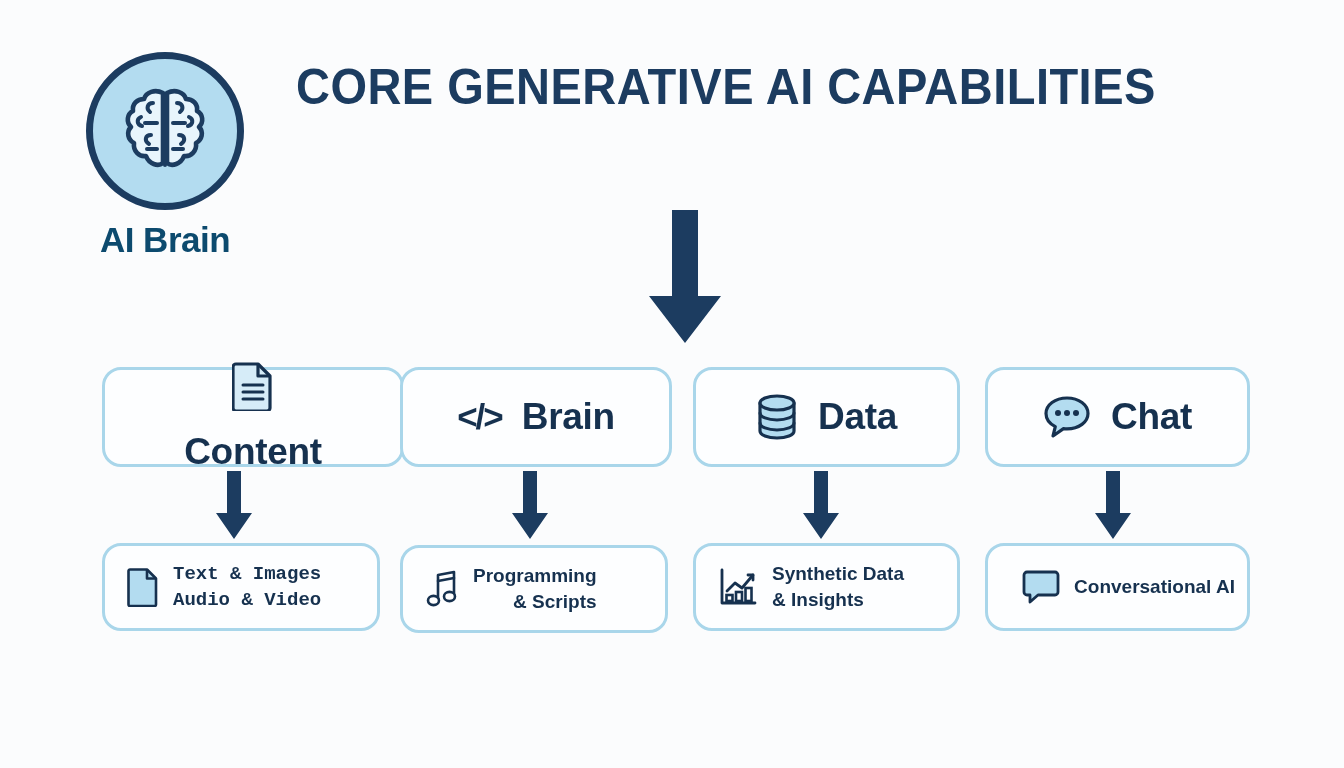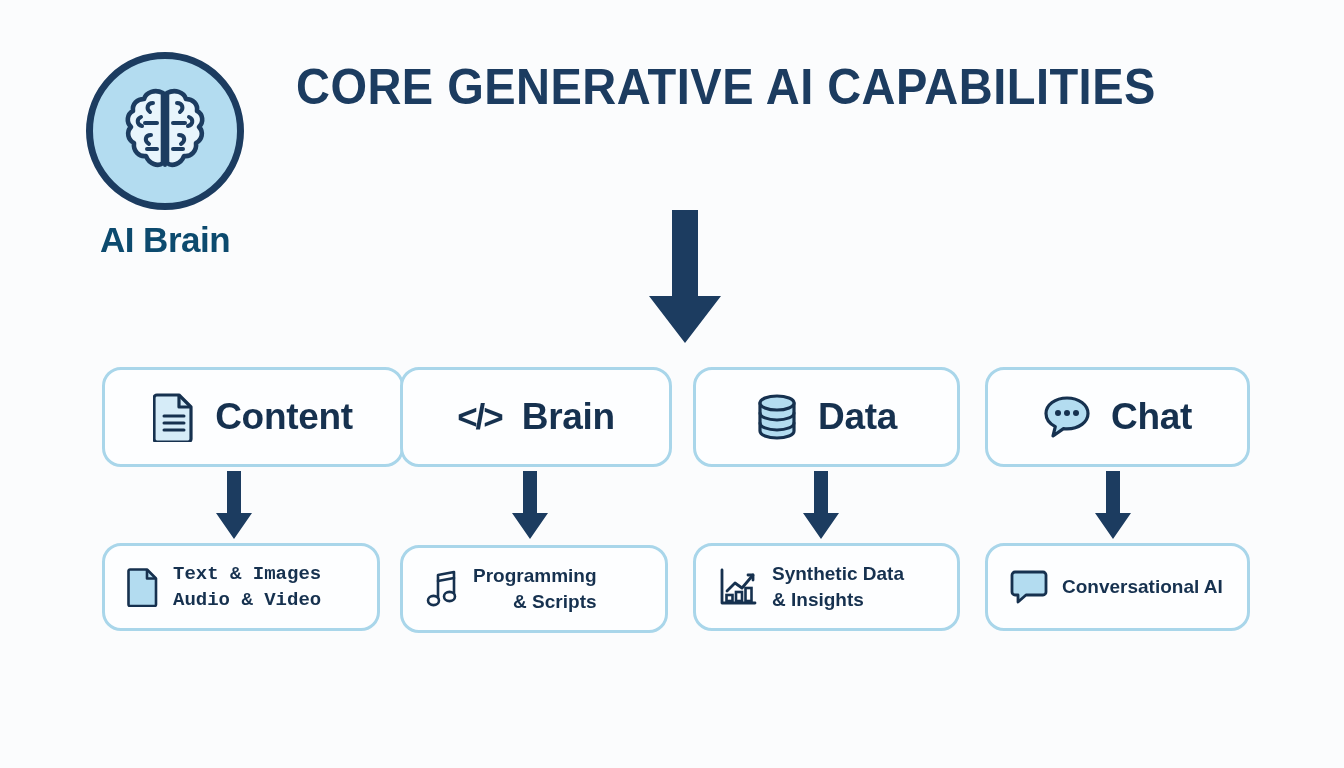--- a/index.html
+++ b/index.html
@@ -158,21 +158,21 @@
   </div>
 
   <div id="page-title">CORE GENERATIVE AI CAPABILITIES</div>
 
   <div class="arrow" style="left:630px; top:210px;">
     <svg width="110" height="133" viewBox="0 0 110 133" aria-hidden="true">
       <polygon points="42,0 68,0 68,86 91,86 55,133 19,86 42,86" fill="#1c3c60"></polygon>
     </svg>
   </div>
 
-  <div class="card card-top" style="left:102px; top:367px; width:302px;">
+  <div class="card card-top" style="left:102px; top:367px; width:302px;flex-direction:column;">
     <span class="icon">
       <svg width="42" height="50" viewBox="0 0 42 50" aria-hidden="true">
         <path d="M4 3 h22 l12 12 v32 a3 3 0 0 1 -3 3 h-31 a3 3 0 0 1 -3 -3
                  v-41 a3 3 0 0 1 3 -3 z" fill="#d6ecf8" stroke="#16314f" stroke-width="3.2" stroke-linejoin="round"></path>
         <path d="M26 3 v12 h12" fill="none" stroke="#16314f" stroke-width="3.2" stroke-linejoin="round"></path>
         <g stroke="#16314f" stroke-width="3" stroke-linecap="round">
           <path d="M11 24 h20"></path>
             <path d="M11 31 h20"></path>
             <path d="M11 38 h20"></path>
         </g>
@@ -278,21 +278,21 @@
           <rect x="8.5" y="28" width="6" height="6"></rect>
           <rect x="18" y="25" width="6" height="9"></rect>
           <rect x="27.5" y="21" width="6" height="13"></rect>
         </g>
       </svg>
     </span>
     <span class="card-label">Synthetic Data
 &amp; Insights</span>
   </div>
 
-  <div class="card card-bottom single" style="left:985px; top:543px; width:265px;">
+  <div class="card card-bottom single" style="left:985px; top:543px; width:265px;justify-content:center;">
     <span class="icon">
       <svg width="38" height="38" viewBox="0 0 38 38" aria-hidden="true">
         <path d="M5 4 h28 a3 3 0 0 1 3 3 v17 a3 3 0 0 1 -3 3 h-17
                  l-8 7 v-7 h-3 a3 3 0 0 1 -3 -3 v-17 a3 3 0 0 1 3 -3 z" fill="#b3dcf0" stroke="#16314f" stroke-width="2.8" stroke-linejoin="round"></path>
       </svg>
     </span>
     <span class="card-label">Conversational AI</span>
   </div>
 
 </div>

